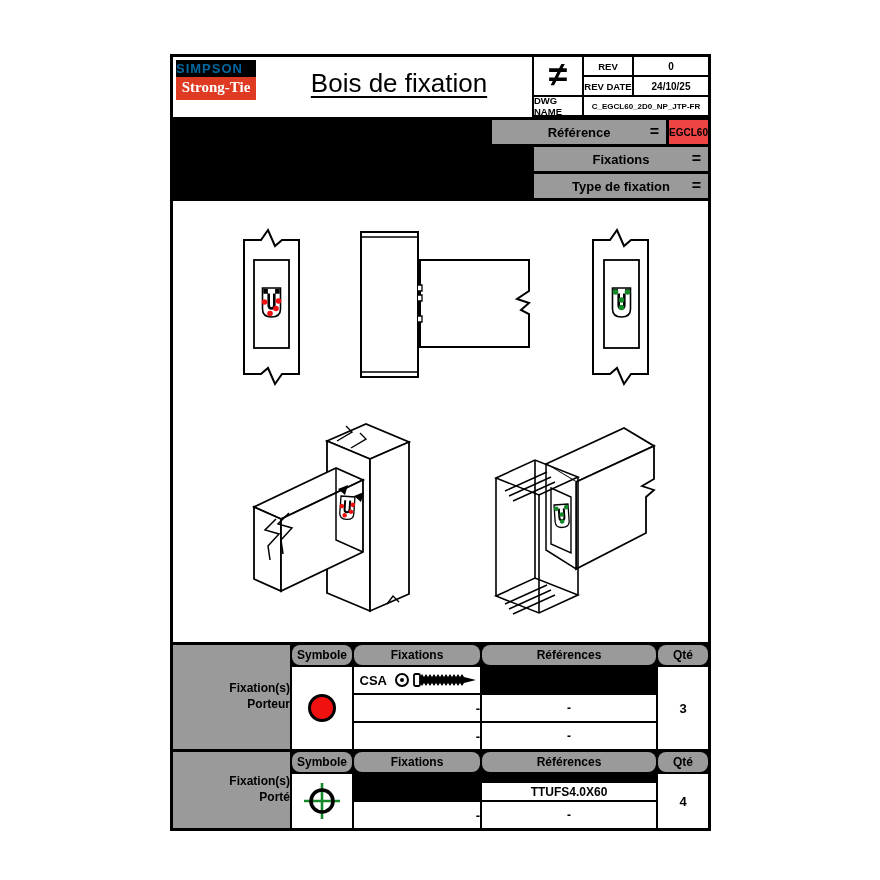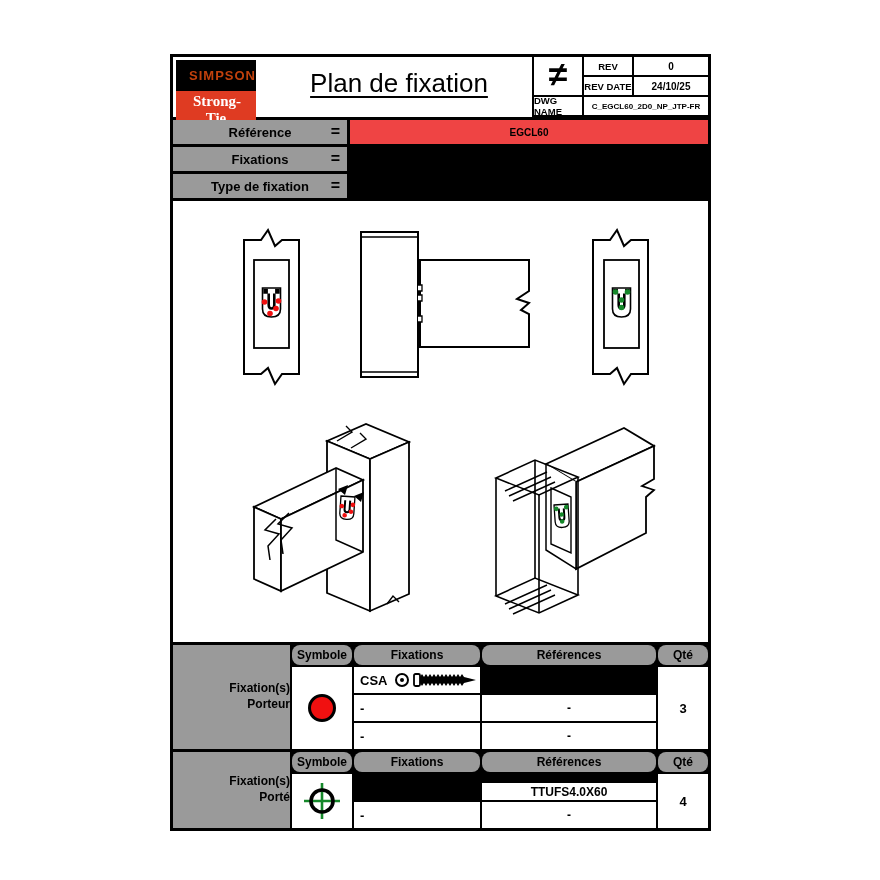--- a/index.html
+++ b/index.html
@@ -9,66 +9,66 @@
     --strongtie-red:#df3b22;
     --line-black:#000000;
   }
   *{box-sizing:border-box;margin:0;padding:0;}
   html,body{width:880px;height:880px;background:#fff;font-family:"Liberation Sans",sans-serif;color:#000;position:relative;}
   .sheet{position:absolute;left:170px;top:54px;width:541px;height:777px;border:3px solid var(--line-black);background:#fff;}
 
   
   .header{position:relative;height:60px;background:#fff;}
   .logo{position:absolute;left:3px;top:3px;width:80px;}
-  .logo-simpson{background:#000;color:#c2410c;font-weight:bold;font-size:13px;text-align:right;letter-spacing:1px;padding:8px 0;}
-  .logo-strongtie{background:var(--strongtie-red);color:#fff;font-weight:bold;font-size:15px;text-align:center;padding:2px 17px 4px;font-family:"Liberation Serif",serif;}
+  .logo-simpson{background:#000;color:#0369a1;font-weight:bold;font-size:13px;text-align:left;letter-spacing:1px;padding:1px 0;}
+  .logo-strongtie{background:var(--strongtie-red);color:#fff;font-weight:bold;font-size:15px;text-align:center;padding:2px 0 4px;font-family:"Liberation Serif",serif;}
   .title{position:absolute;left:92px;top:11px;width:268px;text-align:center;font-size:26px;text-decoration:underline;text-underline-offset:4px;white-space:nowrap;}
   .revblock{position:absolute;right:0;top:0;width:176px;height:60px;background:#000;display:grid;grid-template-columns:48px 48px 1fr;grid-template-rows:18px 18px 18px;gap:2px;padding:0 0 2px 2px;}
   .revcell{background:#fff;display:flex;align-items:center;justify-content:center;font-weight:bold;font-size:9.5px;}
   .neq{grid-column:1;grid-row:1/3;font-size:34px;font-weight:bold;line-height:1;padding-bottom:4px;}
   .revval{font-size:10px;}
   .dwgval{grid-column:2/4;font-size:8px;letter-spacing:0;}
 
   
-  .info-section{background:#000;padding:3px 0;display:flex;flex-direction:column;gap:3px;}
+  .info-section{background:#000;padding:3px 0;display:flex;flex-direction:column;gap:3px;align-items:flex-end;}
   .info-row{display:flex;gap:3px;height:24px;}
   .info-label{width:174px;background:var(--table-gray);position:relative;display:flex;align-items:center;justify-content:center;font-weight:bold;font-size:13px;}
   .info-eq{position:absolute;right:7px;font-size:16px;font-weight:bold;}
   .info-values{flex:1;display:flex;gap:3px;}
   .info-value{flex:1;background:#ef4444;display:flex;align-items:center;justify-content:center;font-weight:bold;font-size:10px;}
 
   
   .drawing-area{height:441px;background:#fff;overflow:hidden;}
   .drawing-area svg{display:block;}
 
   
   .tables-section{background:#000;display:flex;flex-direction:column;gap:3px;padding-top:3px;flex:1;}
   .fix-table{display:grid;grid-template-columns:117px 60px 126px 174px 1fr;gap:2px;background:#000;}
   .t1{grid-template-rows:20px 26px 26px 26px;}
   .t2{grid-template-rows:20px 26px 26px;}
   .cell{background:#fff;display:flex;align-items:center;justify-content:center;font-weight:bold;font-size:12px;}
   .gray{background:var(--table-gray);border-radius:8px;}
   .group-cell{grid-column:1;grid-row:1/-1;background:var(--table-gray);display:flex;flex-direction:column;align-items:flex-end;justify-content:center;line-height:1.3;font-size:12px;font-weight:bold;}
   .symbol-cell{grid-column:2;grid-row:2/-1;}
   .qty-cell{grid-column:5;grid-row:2/-1;font-size:13px;}
-  .fix-cell{justify-content:space-between;padding-left:6px;gap:5px;font-size:13px;}
+  .fix-cell{justify-content:flex-end;padding-left:6px;gap:5px;font-size:13px;}
   .red-dot-symbol{width:28px;height:28px;border-radius:50%;background:var(--porteur-red);border:3px solid #000;}
   .screw-svg{flex-shrink:0;}
 </style>
 </head>
 <body>
 
 <div class="sheet">
 
   <div class="header">
     <div class="logo">
       <div class="logo-simpson">SIMPSON</div>
       <div class="logo-strongtie">Strong-Tie</div>
     </div>
-    <div class="title">Plan de fixation</div>
+    <div class="title">Bois de fixation</div>
     <div class="revblock">
       <div class="revcell neq">≠</div>
       <div class="revcell">REV</div>
       <div class="revcell revval">0</div>
       <div class="revcell">REV DATE</div>
       <div class="revcell revval">24/10/25</div>
       <div class="revcell">DWG NAME</div>
       <div class="revcell dwgval">C_EGCL60_2D0_NP_JTP-FR</div>
     </div>
   </div>

